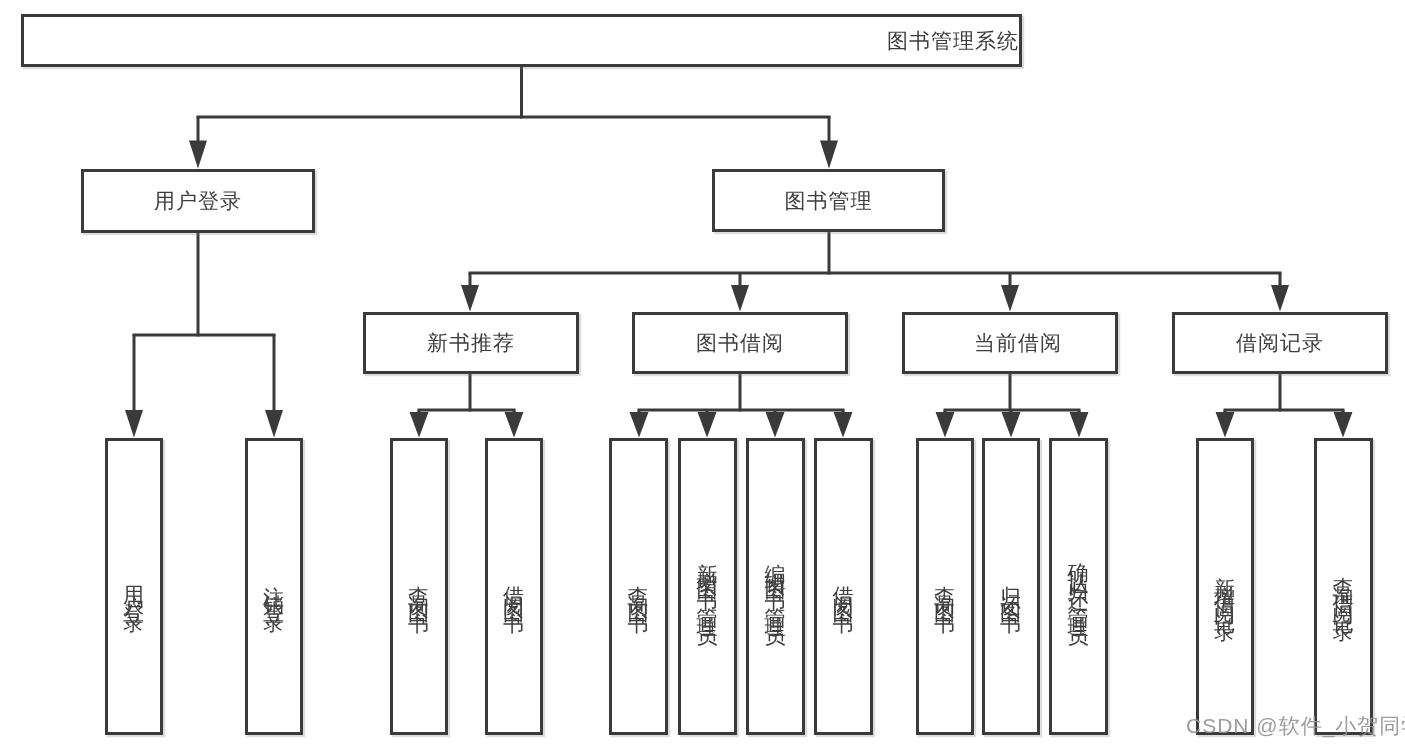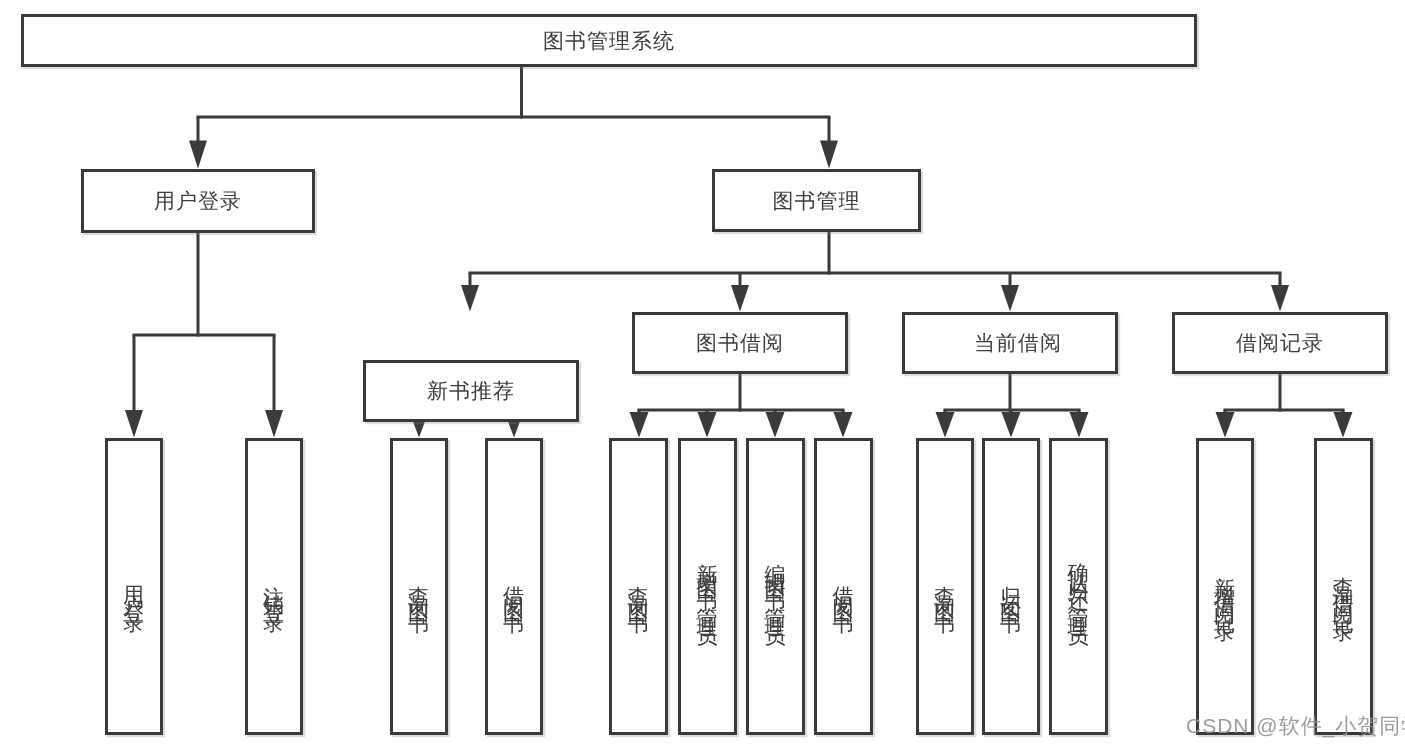--- a/index.html
+++ b/index.html
@@ -119,32 +119,32 @@
     <g stroke="#3a3a3a" stroke-width="3">
       <line x1="1280" y1="374" x2="1280" y2="411.5"></line>
       <line x1="1223.5" y1="410" x2="1344.5" y2="410"></line>
       <line x1="1225" y1="410" x2="1225" y2="416"></line>
       <line x1="1343" y1="410" x2="1343" y2="416"></line>
     </g>
     <polygon points="1215.5,412 1234.5,412 1225,437.5"></polygon>
     <polygon points="1333.5,412 1352.5,412 1343,437.5"></polygon>
   </svg>
 
-  <div class="node h-node" style="left:21px; top:14px; width:1176px; height:53px;">
+  <div class="node h-node" style="left:21px; top:14px; width:1001px; height:53px;justify-content:flex-end;">
     <span>图书管理系统</span>
   </div>
 
   <div class="node h-node" style="left:81px; top:169px; width:234px; height:64px;">
     <span>用户登录</span>
   </div>
-  <div class="node h-node" style="left:712px; top:169px; width:209px; height:63px;">
+  <div class="node h-node" style="left:712px; top:169px; width:233px; height:63px;">
     <span>图书管理</span>
   </div>
 
-  <div class="node h-node" style="left:363px; top:312px; width:216px; height:62px;margin-top:48px;">
+  <div class="node h-node" style="left:363px; top:312px; width:216px; height:62px;">
     <span>新书推荐</span>
   </div>
   <div class="node h-node" style="left:632px; top:312px; width:216px; height:62px;">
     <span>图书借阅</span>
   </div>
   <div class="node h-node" style="left:902px; top:312px; width:216px; height:62px;padding-left:16px;">
     <span>当前借阅</span>
   </div>
   <div class="node h-node" style="left:1172px; top:312px; width:216px; height:62px;">
     <span>借阅记录</span>

